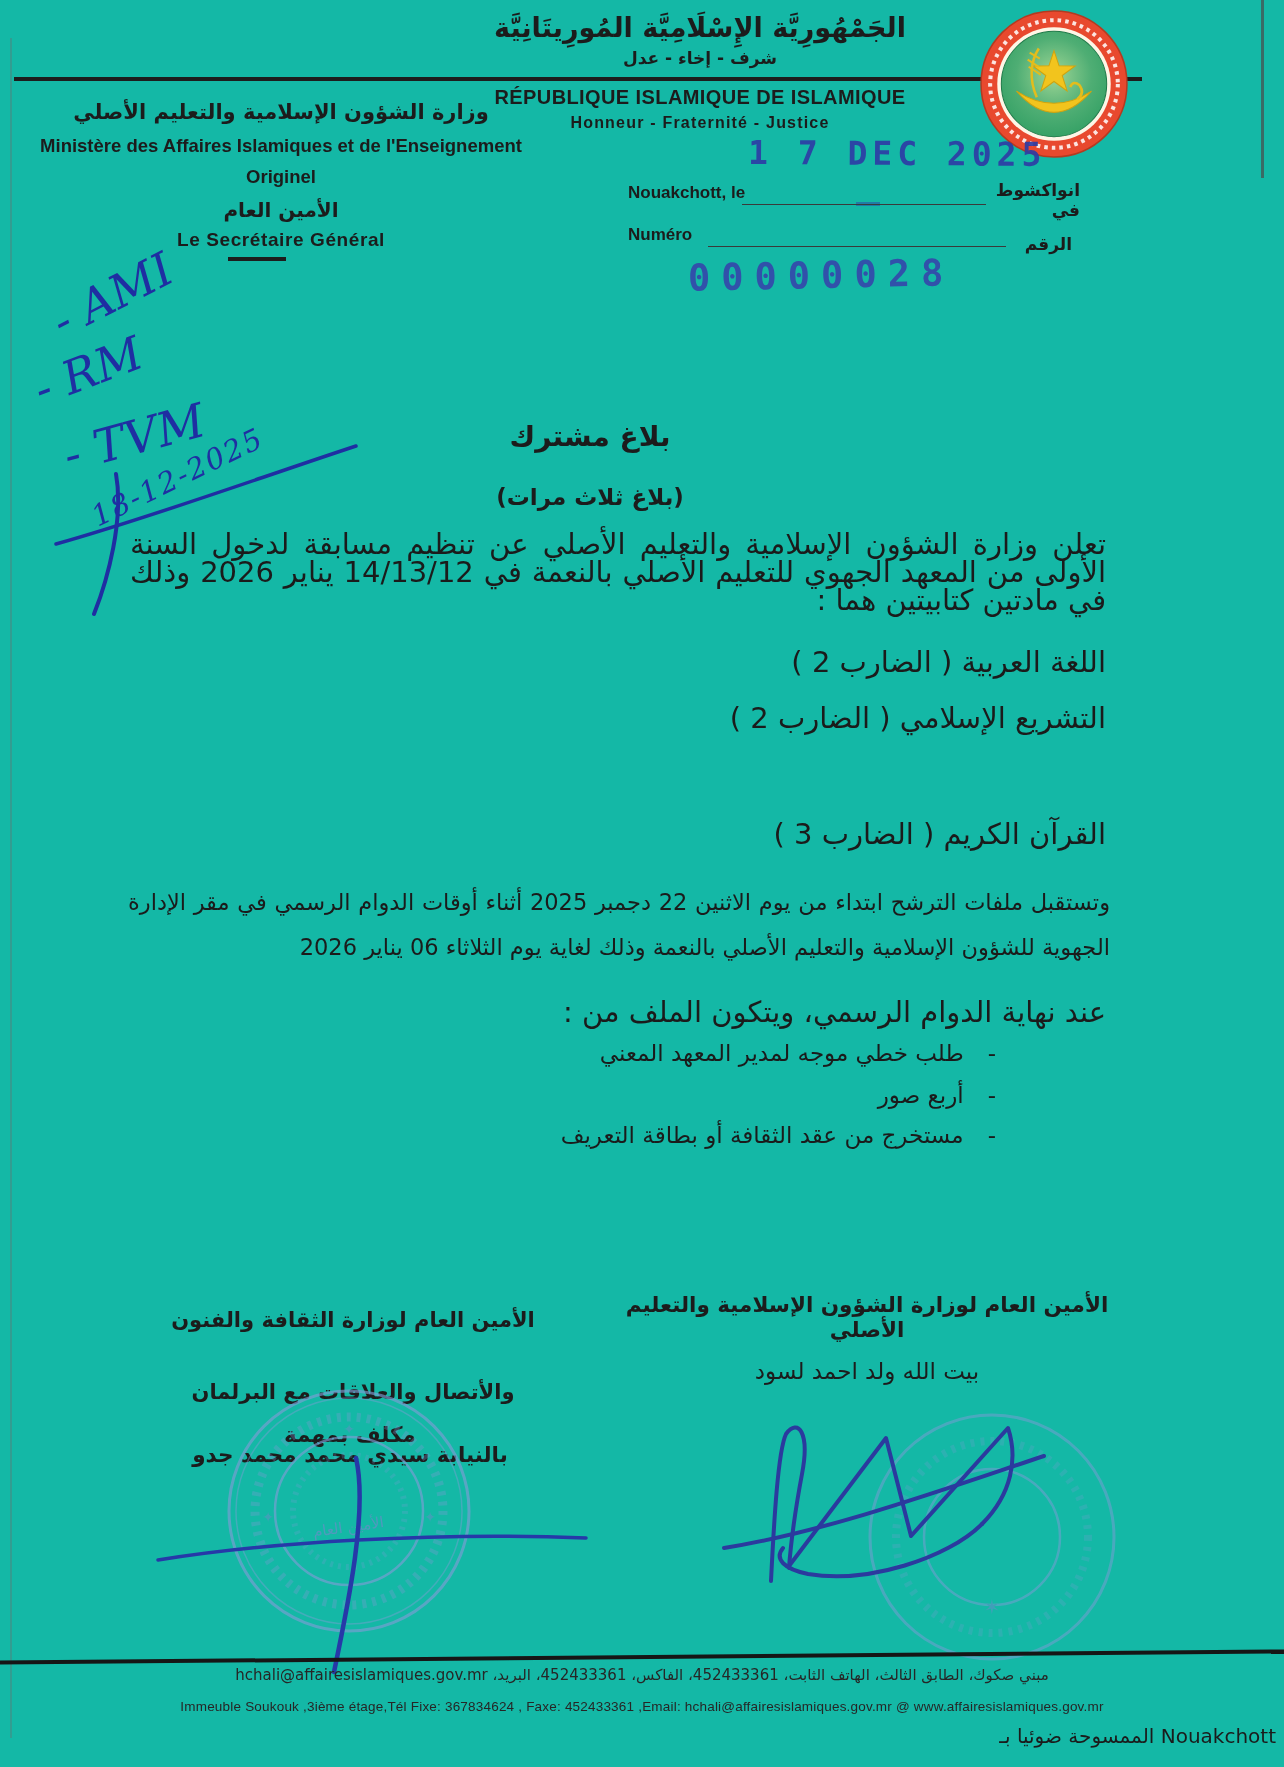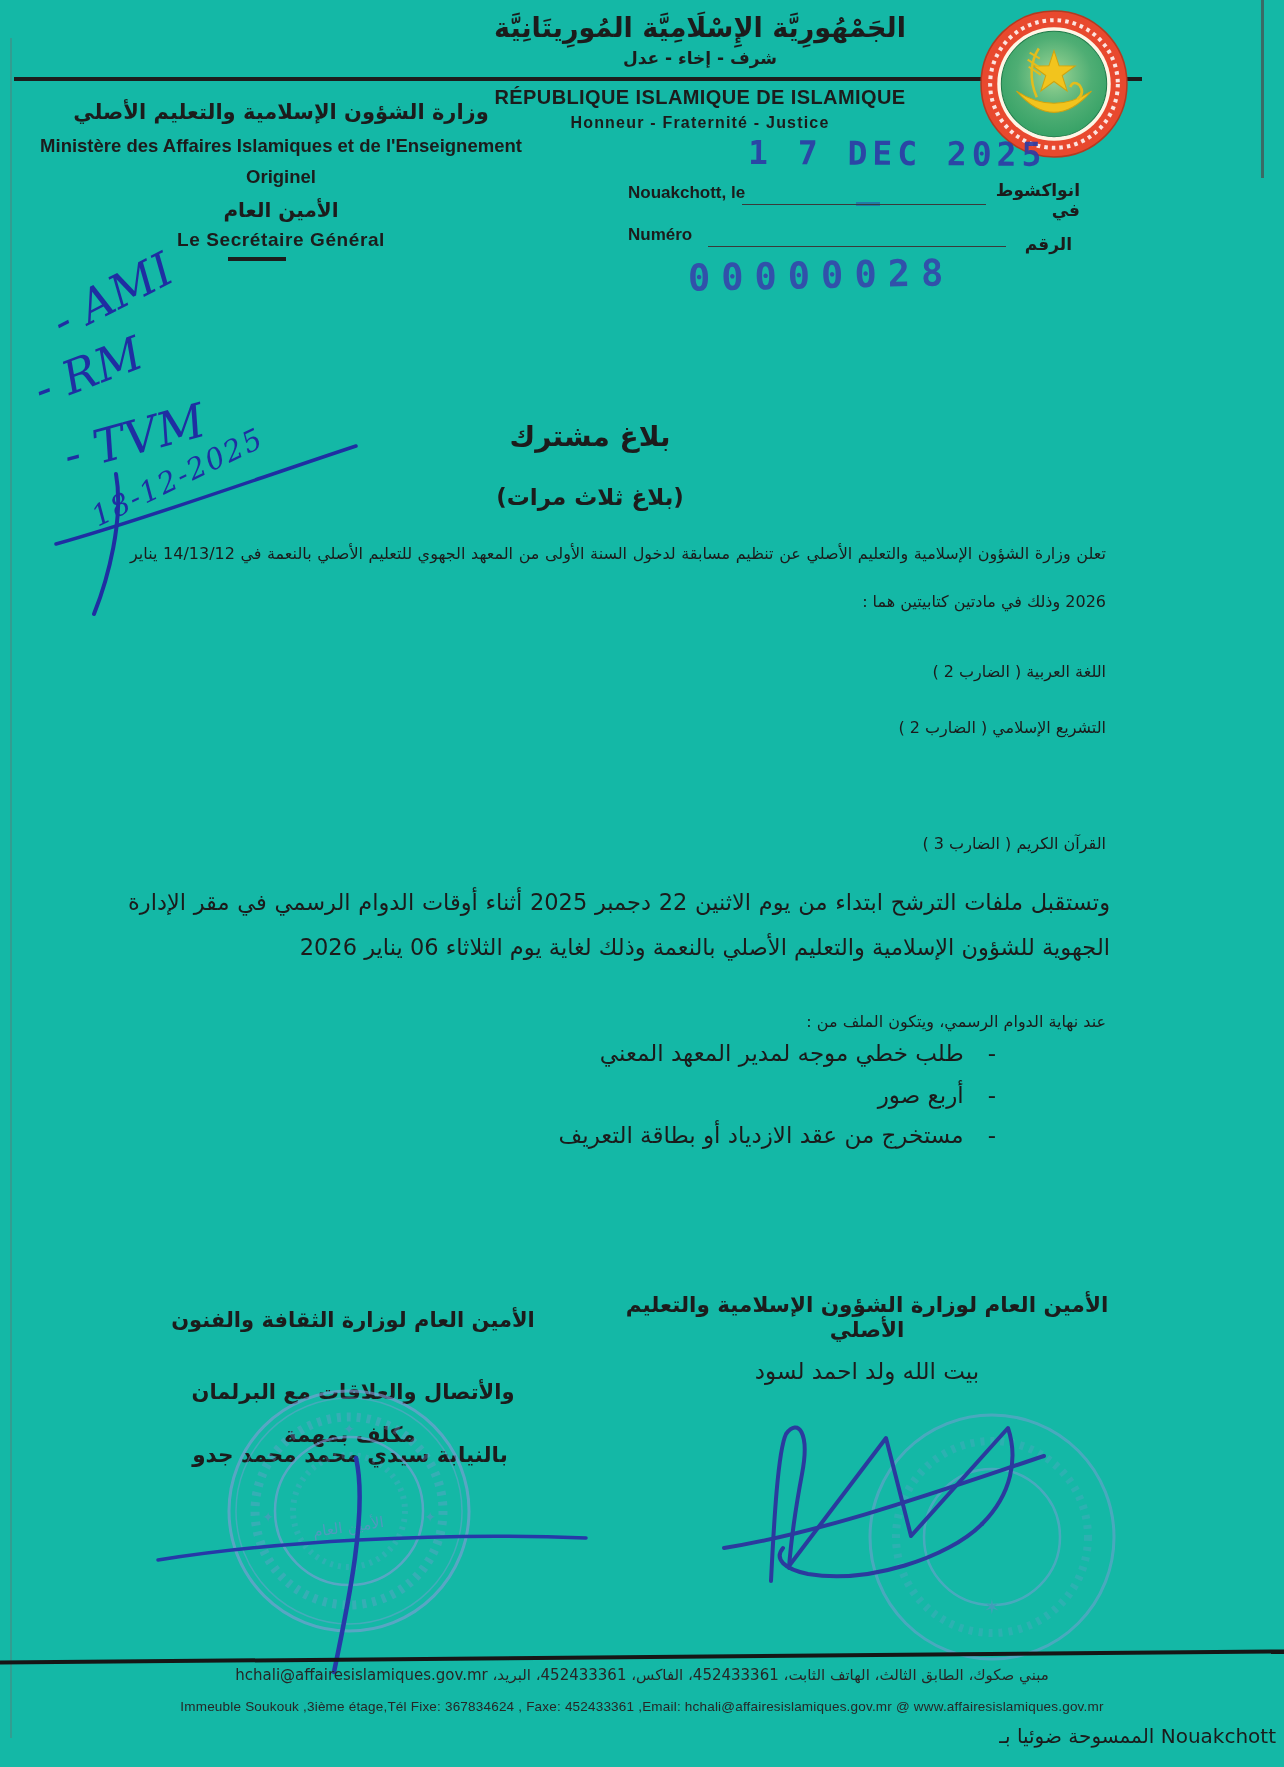--- a/index.html
+++ b/index.html
@@ -47,21 +47,21 @@
   .hand{color:#1f2ea2;font-family:"DejaVu Serif",serif;font-style:italic;white-space:nowrap;}
   .ann1{left:48px;top:268px;font-size:46px;transform:rotate(-27deg);}
   .ann2{left:32px;top:344px;font-size:46px;transform:rotate(-21deg);}
   .ann3{left:62px;top:410px;font-size:47px;transform:rotate(-15deg);}
   .ann4{left:84px;top:460px;font-size:29px;letter-spacing:2px;transform:rotate(-26deg);}
   .ann-svg{left:16px;top:424px;width:370px;height:200px;}
 
   
   .title{left:0;top:420px;width:1180px;font-size:28px;font-weight:bold;}
   .subtitle{left:0;top:484px;width:1180px;font-size:23px;font-weight:bold;}
-  .ar-body{direction:rtl;text-align:right;font-size:16px;line-height:48px;color:#1b1b1b;}
+  .ar-body{direction:rtl;text-align:right;font-size:29px;line-height:28px;color:#1b1b1b;}
   .p1{left:130px;top:530px;width:976px;text-align:justify;}
   .s1{left:130px;top:648px;width:976px;}
   .s2{left:130px;top:704px;width:976px;}
   .oral{left:130px;top:760px;width:976px;}
   .s3{left:130px;top:820px;width:976px;}
   .p2{left:128px;top:880px;width:982px;font-size:22.5px;line-height:45px;text-align:justify;}
   .p3{left:130px;top:998px;width:976px;}
   .req-row{right:288px;display:flex;direction:rtl;gap:24px;font-size:23px;color:#1b1b1b;}
   .req1{top:1040px;} .req2{top:1082px;} .req3{top:1122px;}
 
@@ -158,21 +158,21 @@
   <div class="abs req-row req1">
     <span>-</span>
     <span class="ar">طلب خطي موجه لمدير المعهد المعني</span>
   </div>
   <div class="abs req-row req2">
     <span>-</span>
     <span class="ar">أربع صور</span>
   </div>
   <div class="abs req-row req3">
     <span>-</span>
-    <span class="ar">مستخرج من عقد الازدياد أو بطاقة التعريف</span>
+    <span class="ar">مستخرج من عقد الثقافة أو بطاقة التعريف</span>
   </div>
 
   <div class="abs sig-right-title ctr ar">الأمين العام لوزارة الشؤون الإسلامية والتعليم الأصلي</div>
   <div class="abs sig-right-name ctr ar">بيت الله ولد احمد لسود</div>
   <svg class="abs stamp-right" viewBox="0 0 272 262">
     <circle cx="136" cy="131" r="122" fill="none" stroke="#7f9cd6" stroke-width="3"></circle>
     <circle cx="136" cy="131" r="96" fill="none" stroke="#7f9cd6" stroke-width="8" stroke-dasharray="4 6" opacity=".45"></circle>
     <circle cx="136" cy="131" r="68" fill="none" stroke="#7f9cd6" stroke-width="2.5"></circle>
     <text x="136" y="208" text-anchor="middle" font-size="20" fill="#6d88cc">✶</text>
   </svg>

